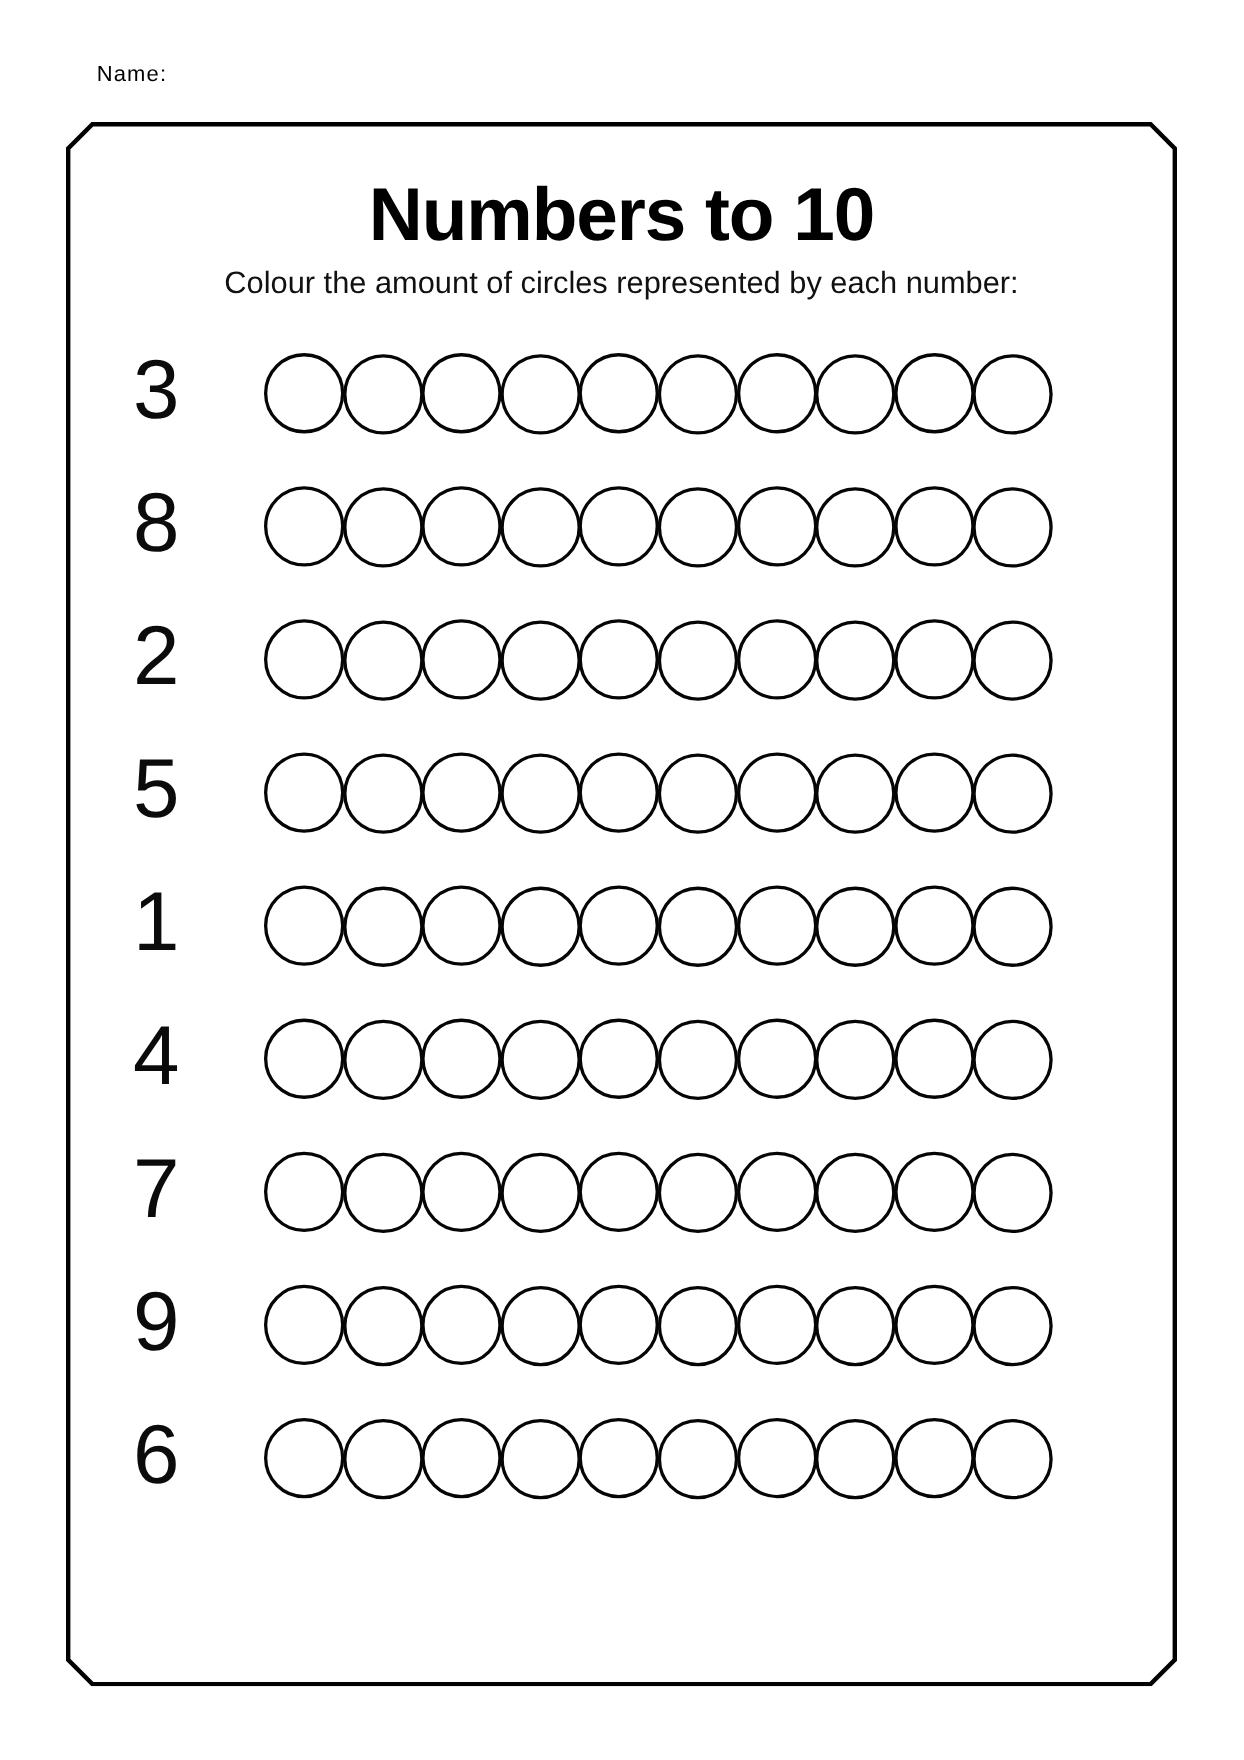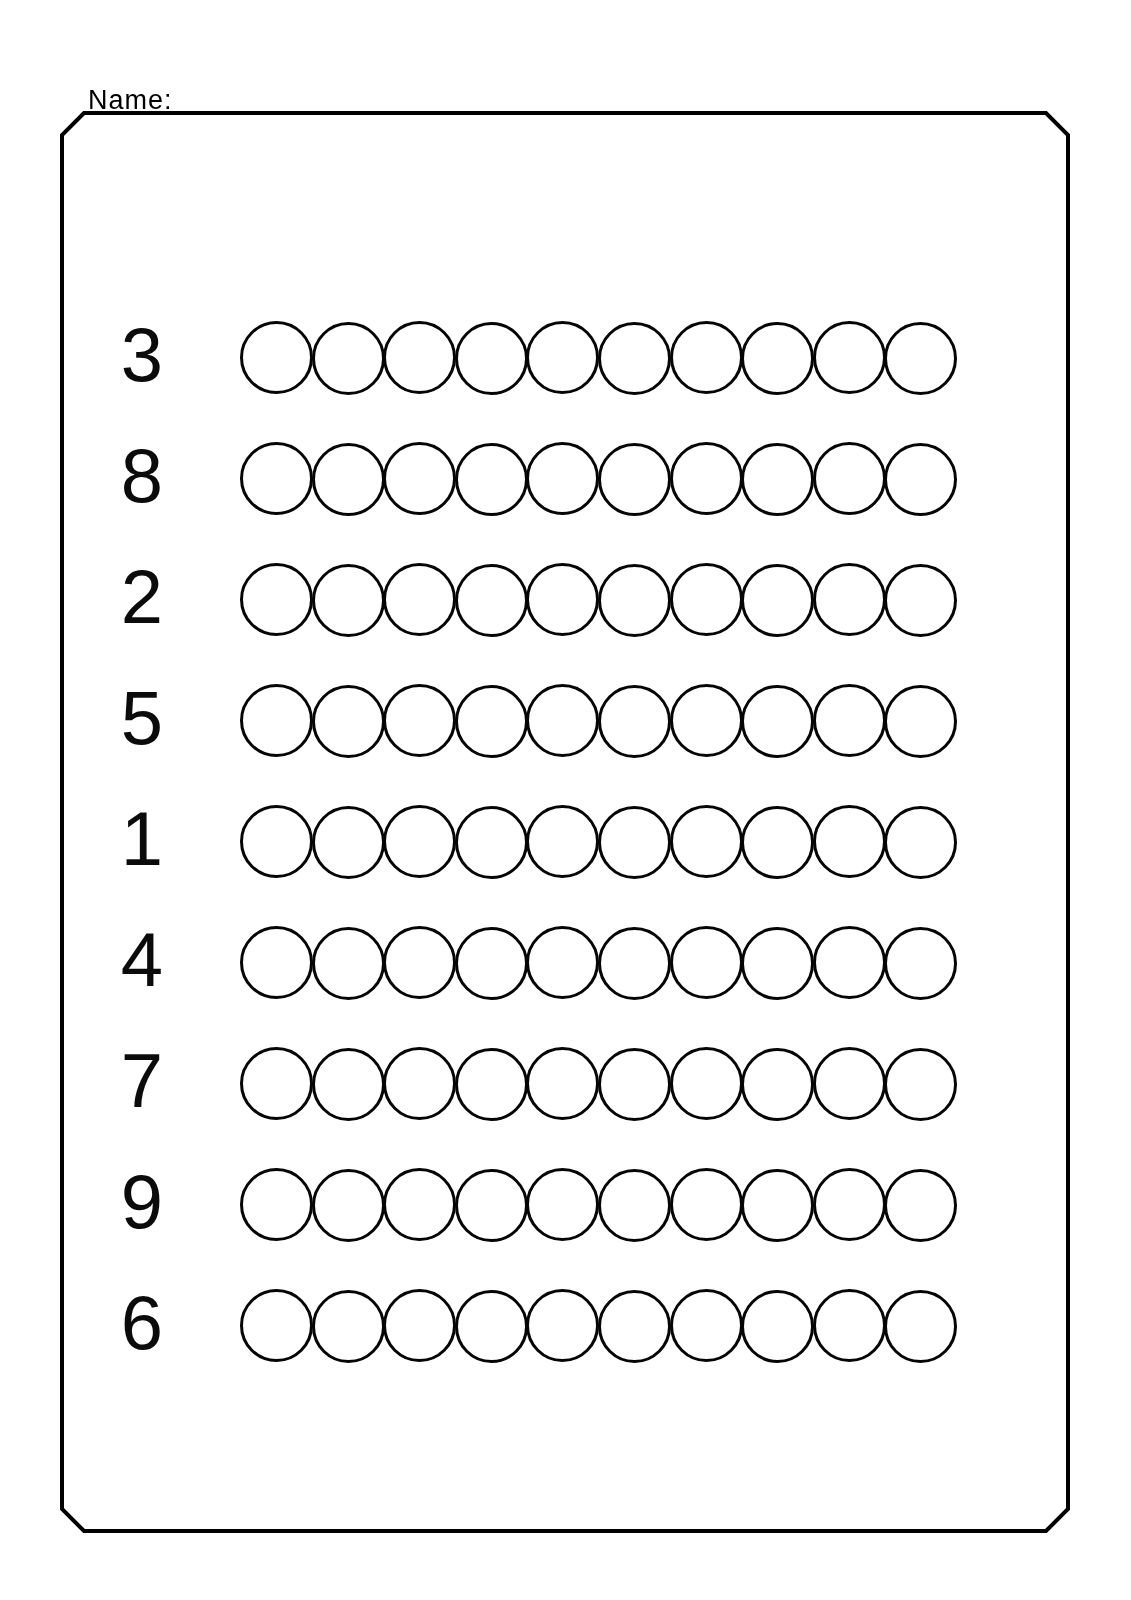--- a/index.html
+++ b/index.html
@@ -11,25 +11,24 @@
     height: 1600px;
     background: var(--paper, #ffffff);
     font-family: "Liberation Sans", sans-serif;
     color: var(--ink, #000000);
     overflow: hidden;
   }
 
   .name-label {
     position: absolute;
     left: 88px;
-    top: 85px;
-    font-size: 27px;
+    top: 57px;
+    font-size: 20px;
     letter-spacing: 1px;
     color: var(--ink, #000);
-    text-decoration: underline;
   }
 
   .frame {
     position: absolute;
     left: 60px;
     top: 111px;
   }
   .frame polygon {
     fill: none;
     stroke: var(--ink, #000);
@@ -105,21 +104,23 @@
 <body>
 
 <div class="sheet" style="--ink: #000000; --paper: #ffffff;">
 
   <div class="name-label">Name:</div>
 
   <svg class="frame" width="1010" height="1422" viewBox="0 0 1010 1422" aria-hidden="true">
     <polygon points="24,2 986,2 1008,24 1008,1398 986,1420 24,1420 2,1398 2,24"></polygon>
   </svg>
 
-
+  <h1 class="title">Numbers to 10</h1>
+
+  <p class="instruction">Colour the amount of circles represented by each number:</p>
 
   <div class="rows">
       <div class="row">
         <div class="row-number">3</div>
         <div class="circles">
           <span class="circle"></span>
           <span class="circle"></span>
           <span class="circle"></span>
           <span class="circle"></span>
           <span class="circle"></span>

